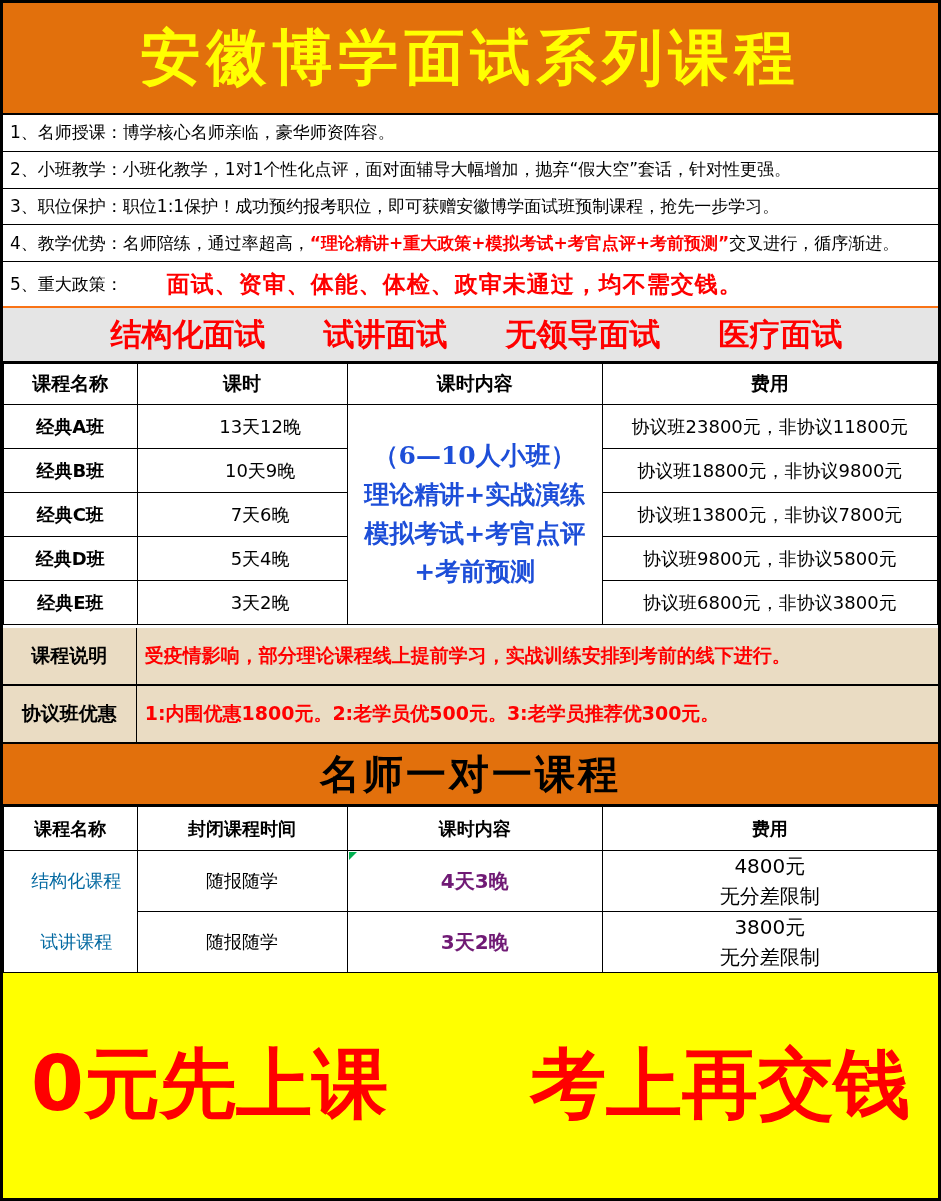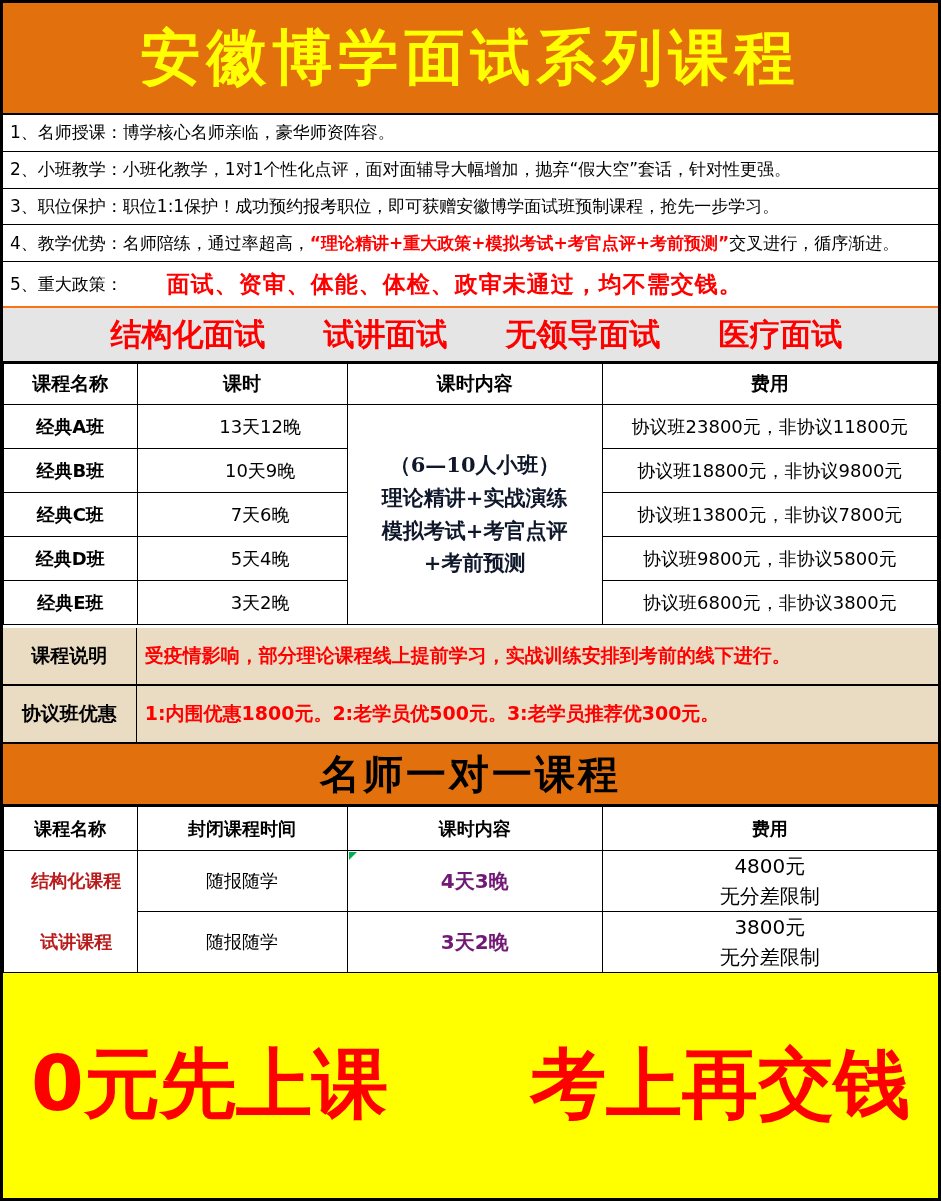--- a/index.html
+++ b/index.html
@@ -73,21 +73,21 @@
   .course-table { flex: 0 0 265px; }
   .course-table th { font-size: 19px; font-weight: bold; height: 41px; background: #fff; }
   .course-table td { height: 44px; font-size: 18px; background: #fff; }
   .col-name   { width: 14.3%; }
   .col-hours  { width: 22.5%; }
   .col-content{ width: 27.3%; }
   .col-fee    { width: 35.9%; }
   .cell-name { font-weight: bold; font-size: 17px; }
   .cell-hours { font-size: 20px; padding-left: 36px; }
   .cell-fee { font-size: 18px; }
-  .merged-content { color: #0f172a; font-weight: bold; font-size: 21px; line-height: 1.55;
+  .merged-content { color: #1d4ed8; font-weight: bold; font-size: 25px; line-height: 1.55;
     font-family: "DejaVu Serif", "Liberation Serif", serif; }
   
   .note-row {
     flex: 0 0 58px;
     background: #EADCC3;
     border-bottom: 2px solid #000;
     display: flex; align-items: stretch;
   }
   .note-label {
     width: 14.3%;
@@ -112,21 +112,21 @@
   }
   
   .one-table-wrap { flex: 0 0 150px; }
   .one-table th { font-size: 18px; font-weight: bold; height: 44px; background: #fff; }
   .one-table td { background: #fff; }
   .one-table .row-data td { height: 52px; }
   .one-labels {
     display: flex; flex-direction: column; justify-content: space-around;
     height: 100%;
   }
-  .one-labels div { color: #b91c1c; font-weight: bold; font-size: 18px; margin-left: 12px; }
+  .one-labels div { color: #0369a1; font-weight: normal; font-size: 18px; margin-left: 12px; }
   .one-schedule { font-size: 18px; }
   .one-hours { color: #701a75; font-weight: bold; font-size: 20px; }
   .one-fee { font-size: 20px; line-height: 1.5; margin-top: 44px; }
   .content-cell { position: relative; }
   .excel-marker {
     position: absolute; top: 1px; left: 1px;
     width: 0; height: 0;
     border-top: 8px solid #00B050;
     border-right: 8px solid transparent;
   }

